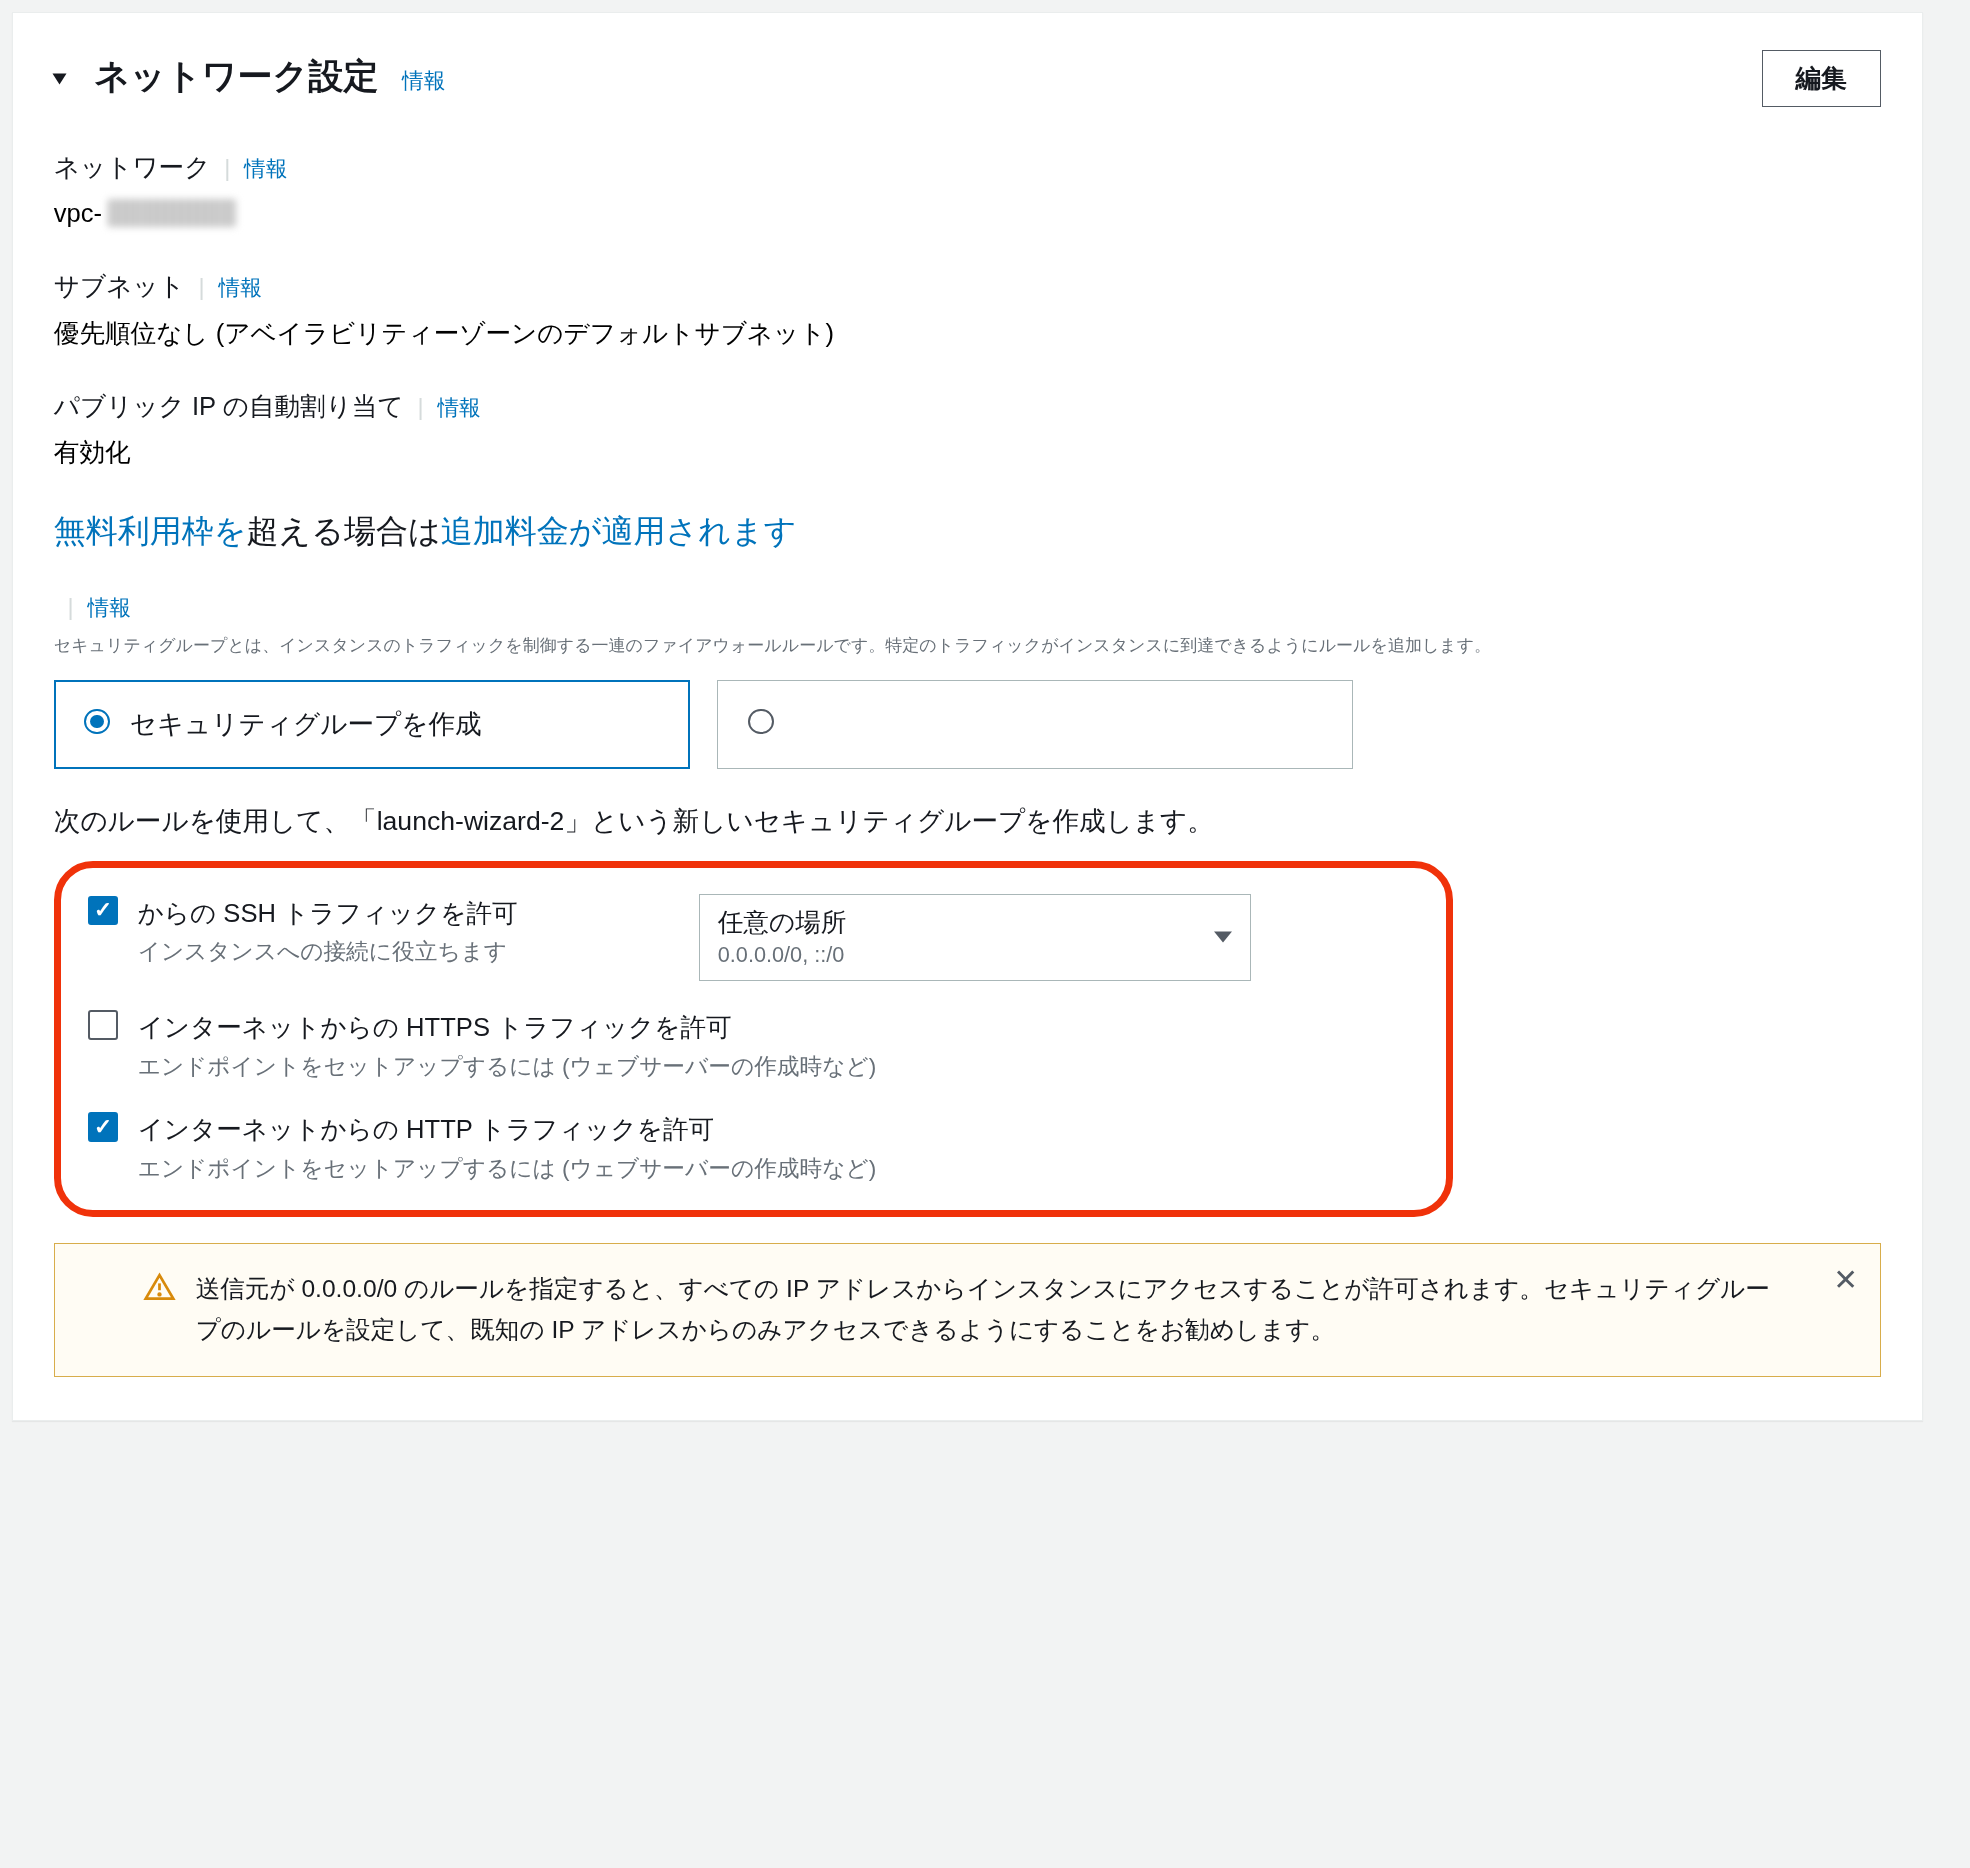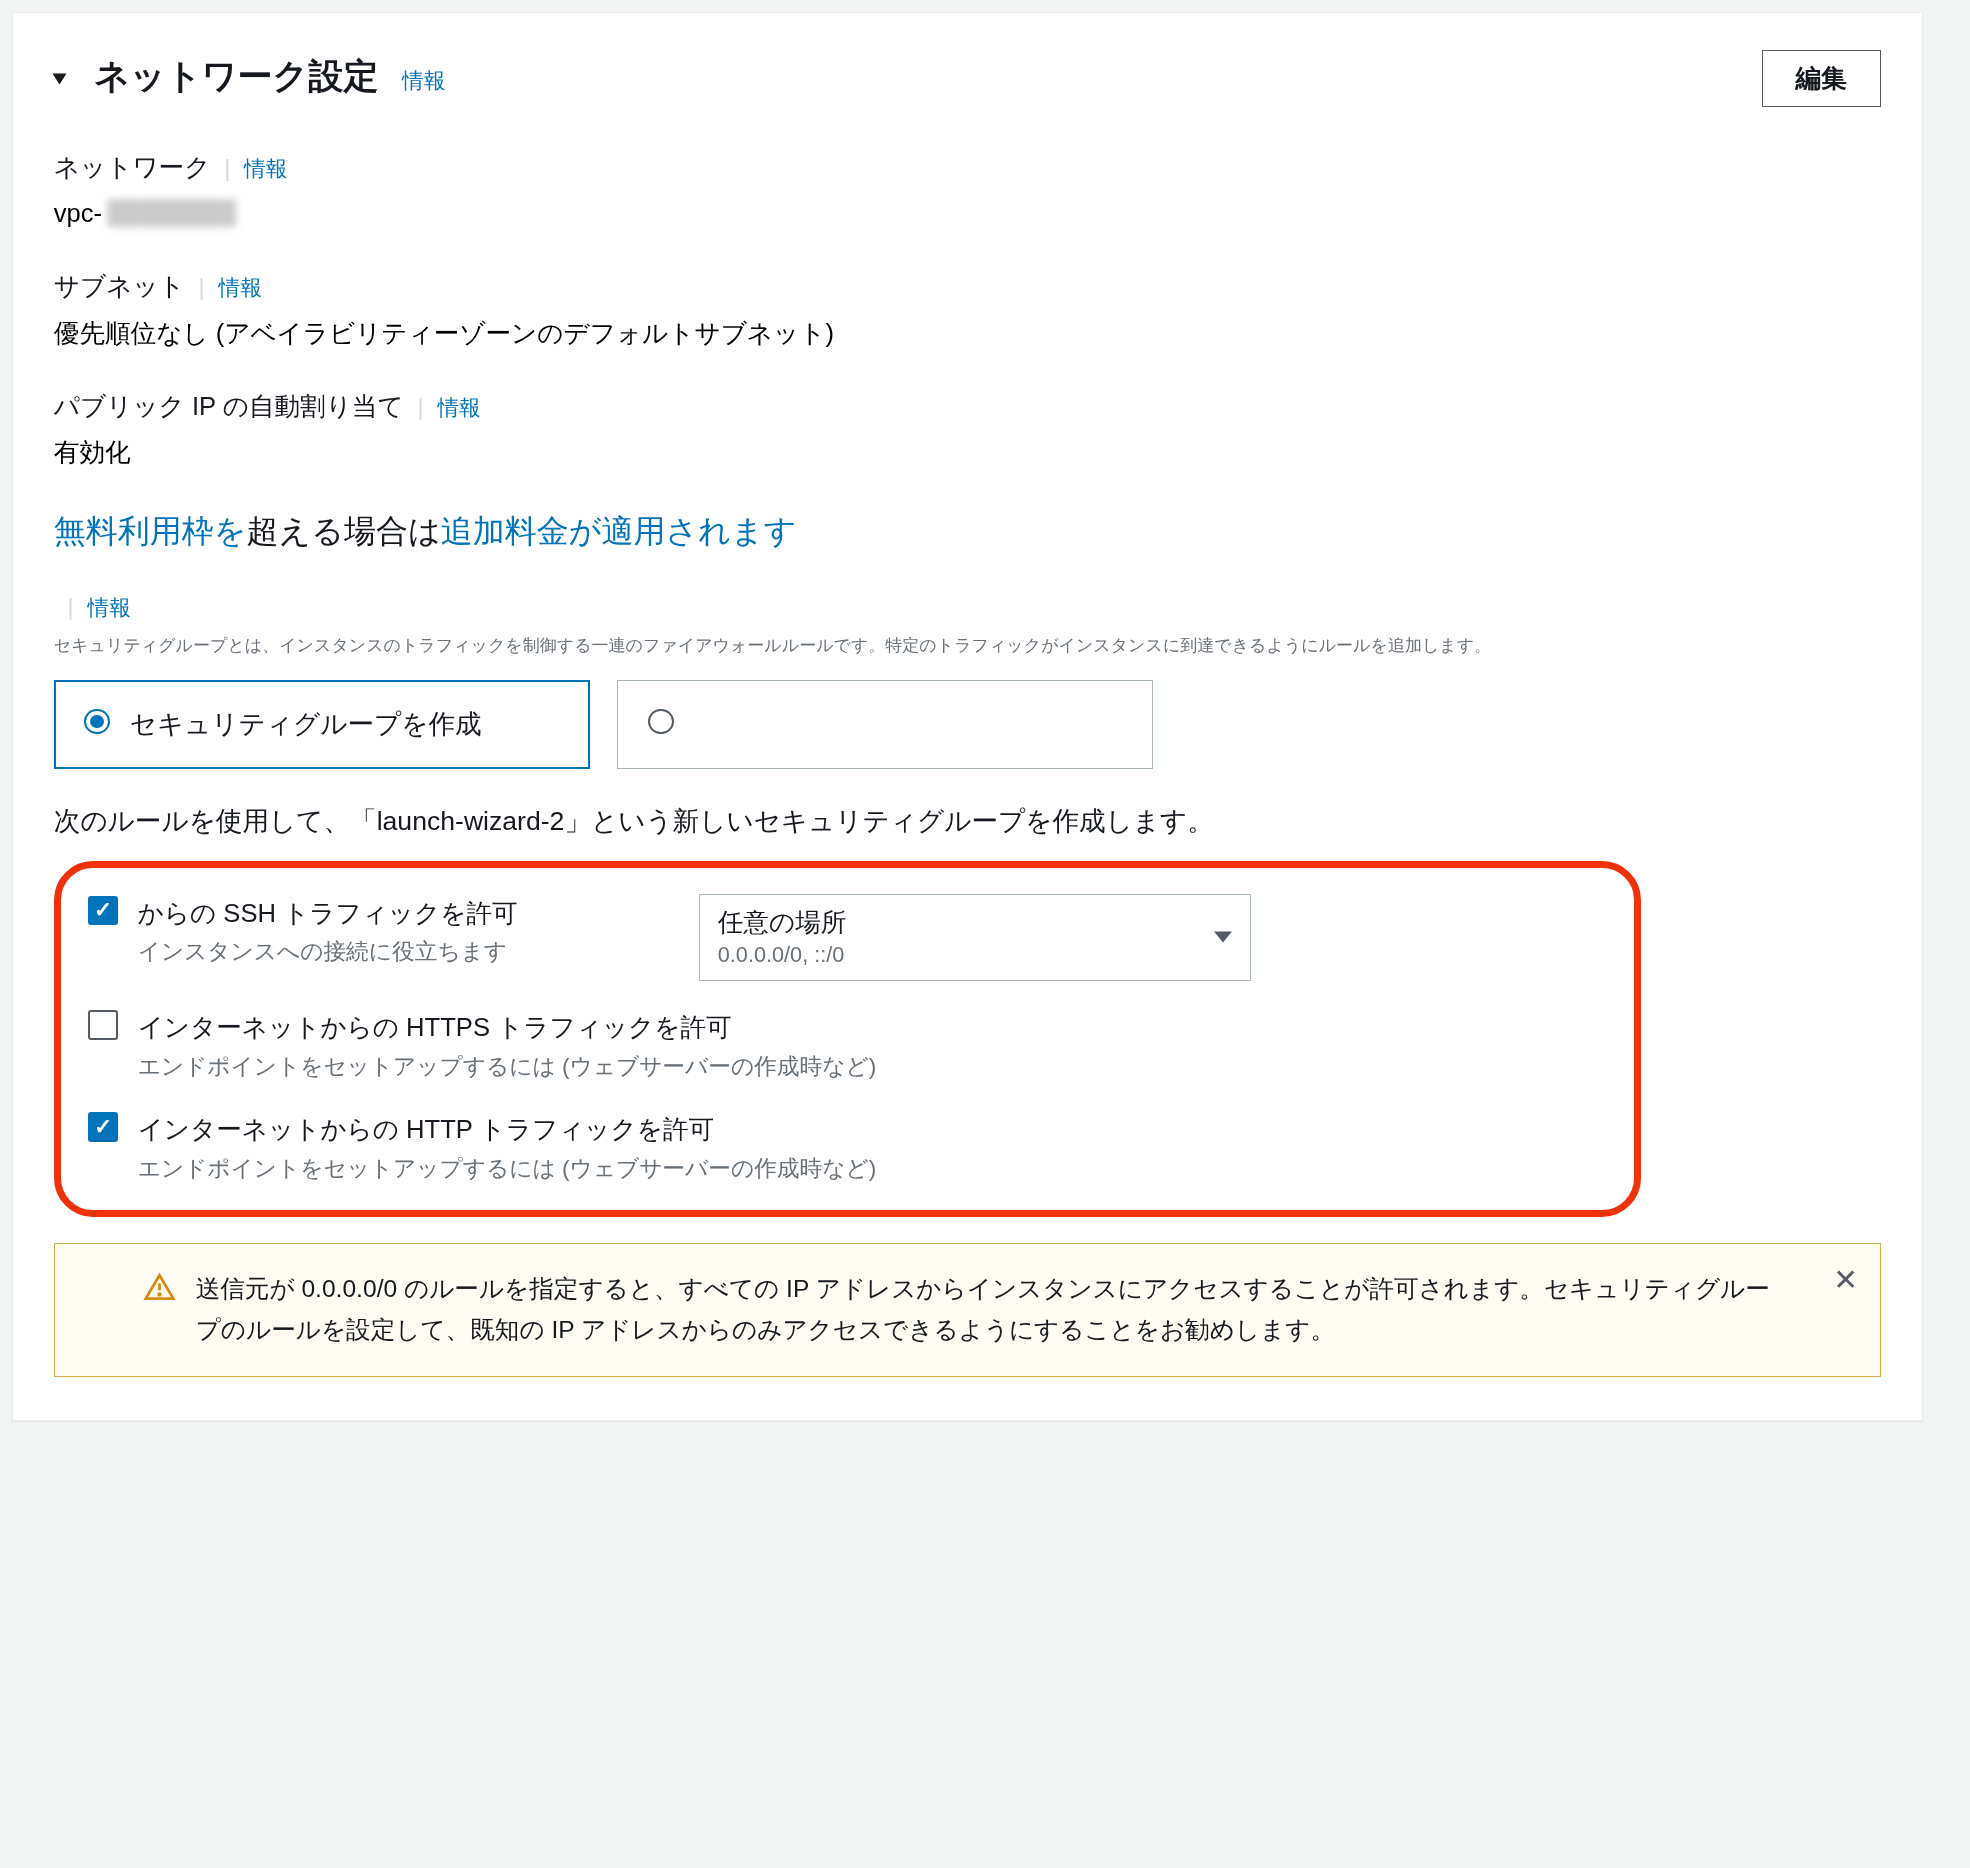--- a/index.html
+++ b/index.html
@@ -77,42 +77,42 @@
     background: repeating-linear-gradient(90deg,#bfbfbf,#bfbfbf 3.9px,#d6d6d6 3.9px,#d6d6d6 7.9px);
     border-radius: 2px;
   }
   .free-tier-line { font-size: 32px; }
   .free-tier-line a { color: #0073bb; text-decoration: none; }
   .sg-desc { font-size: 17px; color: #687078; margin-top: 3.9px; line-height: 1.5; max-width: 1734px; }
   .radio-row { display: flex; gap: 27.6px; margin-top: 21.7px; margin-bottom: 33px; }
   .radio-card {
     border: 1px solid #aab7b8;
     padding: 23.6px 29.6px;
-    width: 536px;
+    width: 636px;
     display: flex;
     align-items: flex-start;
     gap: 19.7px;
     cursor: pointer;
     font-size: 26.6px;
   }
   .radio-card.selected { border: 2px solid #0073bb; padding: 22.7px 28.6px; }
   .radio-outer {
     width: 25.6px; height: 25.6px; border-radius: 50%;
     border: 2px solid #545b64;
     display: inline-flex; align-items: center; justify-content: center;
     flex-shrink: 0; margin-top: 3.9px;
   }
   .radio-card.selected .radio-outer { border-color: #0073bb; }
   .radio-inner { width: 13.8px; height: 13.8px; border-radius: 50%; background: #0073bb; }
   .rules-intro { font-size: 26.6px; font-weight: 400; margin-bottom: 19px; }
   .highlight-box {
     border: 7.9px solid #f0320a;
     border-radius: 39px;
     padding: 25.6px 27.6px 21.7px 27.6px;
-    width: 1587px;
+    width: 1399px;
     margin-bottom: 25.6px;
   }
   .rule-item { display: flex; align-items: flex-start; gap: 19.7px; margin-bottom: 27.6px; }
   .rule-item:last-child { margin-bottom: 3.9px; }
   .rule-left { display: flex; align-items: flex-start; gap: 19.7px; flex: 0 0 591px; }
   .checkbox {
     width: 29.6px; height: 29.6px;
     border: 2px solid #545b64;
     border-radius: 3px;
     display: inline-flex; align-items: center; justify-content: center;

